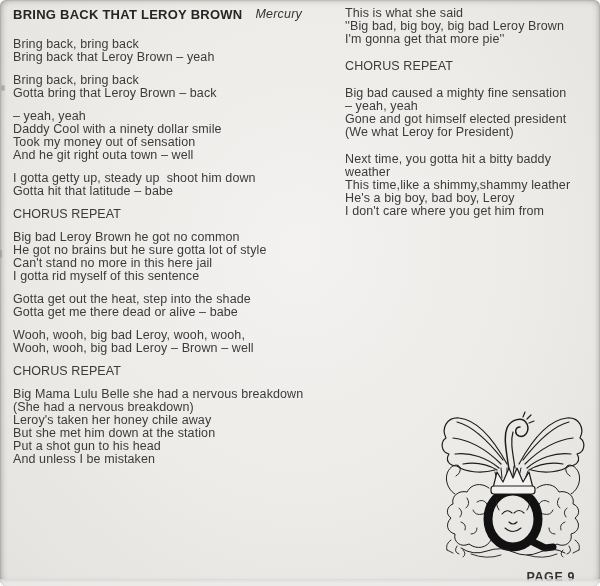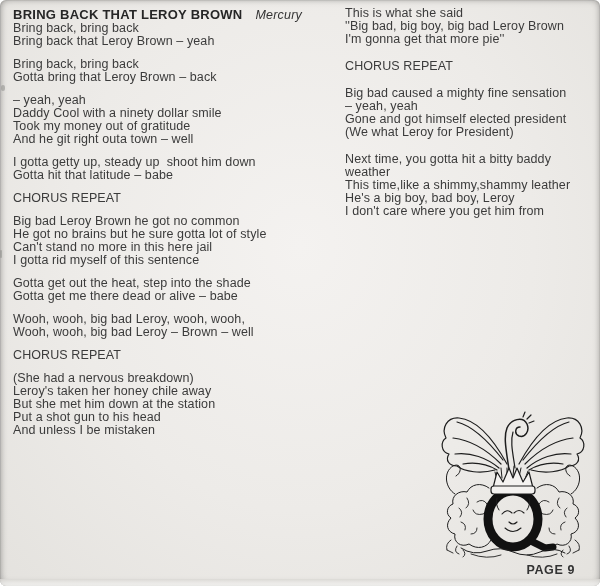--- a/index.html
+++ b/index.html
@@ -15,35 +15,35 @@
       inset 0 4px 7px -3px rgba(0,0,0,0.14),
       inset -4px 0 7px -3px rgba(0,0,0,0.18),
       inset 0 -5px 8px -4px rgba(0,0,0,0.25);
     overflow:hidden;
     font-family:"Liberation Sans","DejaVu Sans",sans-serif;
     color:#3b3b3b;
   }
   .col{position:absolute;top:7px;}
   .col-left{left:13px;width:318px;}
   .col-right{left:345px;width:260px;}
-  .title-row{display:flex;align-items:flex-end;gap:13px;}
+  .title-row{display:flex;align-items:flex-start;gap:13px;margin-bottom:16px;}
   .song-title{
     font-size:13px;font-weight:bold;color:#262626;
     letter-spacing:0.25px;line-height:15px;white-space:nowrap;
   }
   .credit{font-size:12.5px;font-style:italic;color:#333;letter-spacing:0.2px;}
   .stanza{margin-bottom:10px;}
   .col-right .stanza{margin-bottom:14px;}
   .line{
     font-size:12.5px;line-height:13px;letter-spacing:0.1px;
     white-space:pre-wrap;color:#3b3b3b;
   }
   .crest{position:absolute;left:437px;top:402px;width:153px;height:158px;}
   .page-label{
-    position:absolute;right:25px;bottom:9px;
+    position:absolute;right:25px;bottom:2px;
     font-size:12.5px;font-weight:bold;color:#333;letter-spacing:0.6px;
   }
   .speck{position:absolute;background:#90908c;border-radius:2px;opacity:0.55;}
   .speck-1{left:1px;top:85px;width:4px;height:6px;}
   .speck-2{left:0;top:250px;width:2px;height:8px;}
   .scan-edge-bottom{
     position:absolute;left:0;right:0;bottom:0;height:7px;
     background:linear-gradient(#d9d7d3 0%, #f2f1ef 60%, #fafaf8 100%);
     opacity:0.8;
   }
@@ -63,21 +63,21 @@
           <div class="line">Bring back, bring back</div>
           <div class="line">Bring back that Leroy Brown – yeah</div>
         </div>
         <div class="stanza">
           <div class="line">Bring back, bring back</div>
           <div class="line">Gotta bring that Leroy Brown – back</div>
         </div>
         <div class="stanza">
           <div class="line">– yeah, yeah</div>
           <div class="line">Daddy Cool with a ninety dollar smile</div>
-          <div class="line">Took my money out of gratitude</div>
+          <div class="line">Took my money out of sensation</div>
           <div class="line">And he git right outa town – well</div>
         </div>
         <div class="stanza">
           <div class="line">I gotta getty up, steady up  shoot him down</div>
           <div class="line">Gotta hit that latitude – babe</div>
         </div>
         <div class="stanza">
           <div class="line">CHORUS REPEAT</div>
         </div>
         <div class="stanza">
@@ -91,20 +91,21 @@
           <div class="line">Gotta get me there dead or alive – babe</div>
         </div>
         <div class="stanza">
           <div class="line">Wooh, wooh, big bad Leroy, wooh, wooh,</div>
           <div class="line">Wooh, wooh, big bad Leroy – Brown – well</div>
         </div>
         <div class="stanza">
           <div class="line">CHORUS REPEAT</div>
         </div>
         <div class="stanza">
+          <div class="line">Big Mama Lulu Belle she had a nervous breakdown</div>
           <div class="line">(She had a nervous breakdown)</div>
           <div class="line">Leroy's taken her honey chile away</div>
           <div class="line">But she met him down at the station</div>
           <div class="line">Put a shot gun to his head</div>
           <div class="line">And unless I be mistaken</div>
         </div>
       </div>
   </div>
 
   <div class="col col-right">

